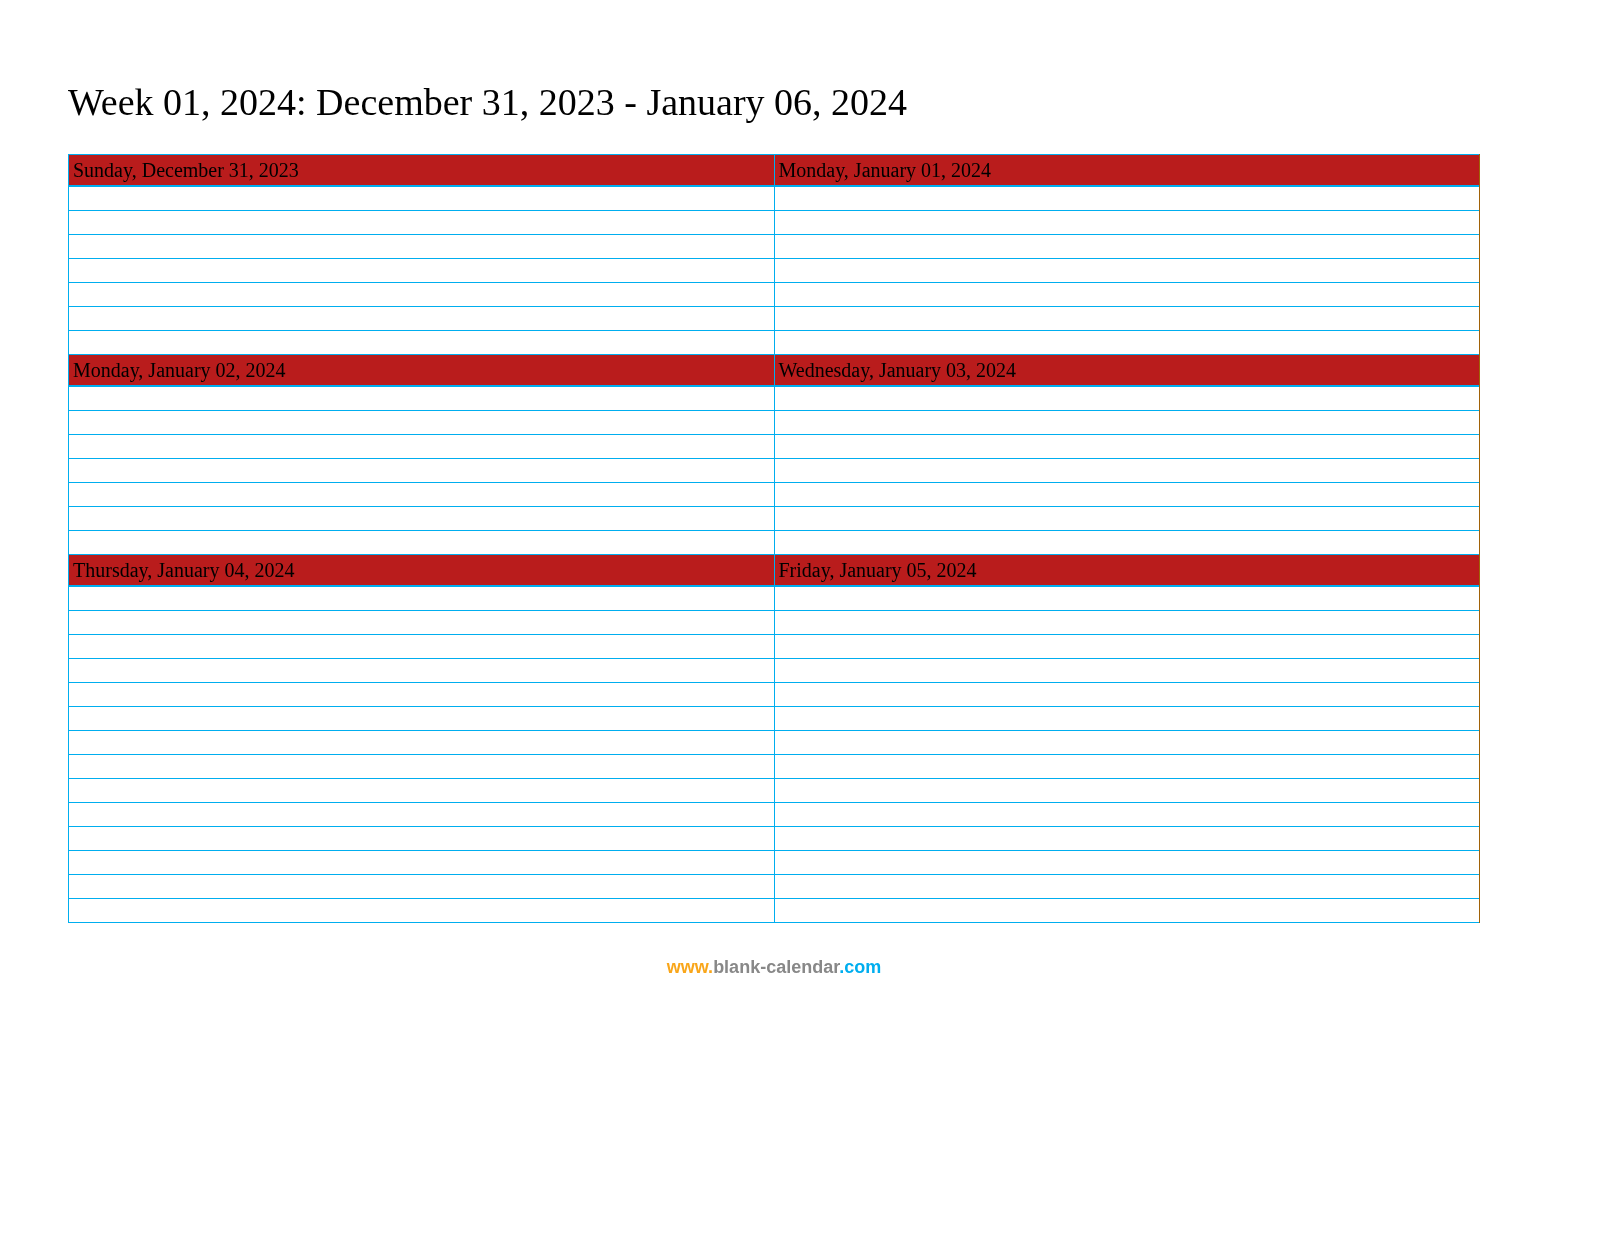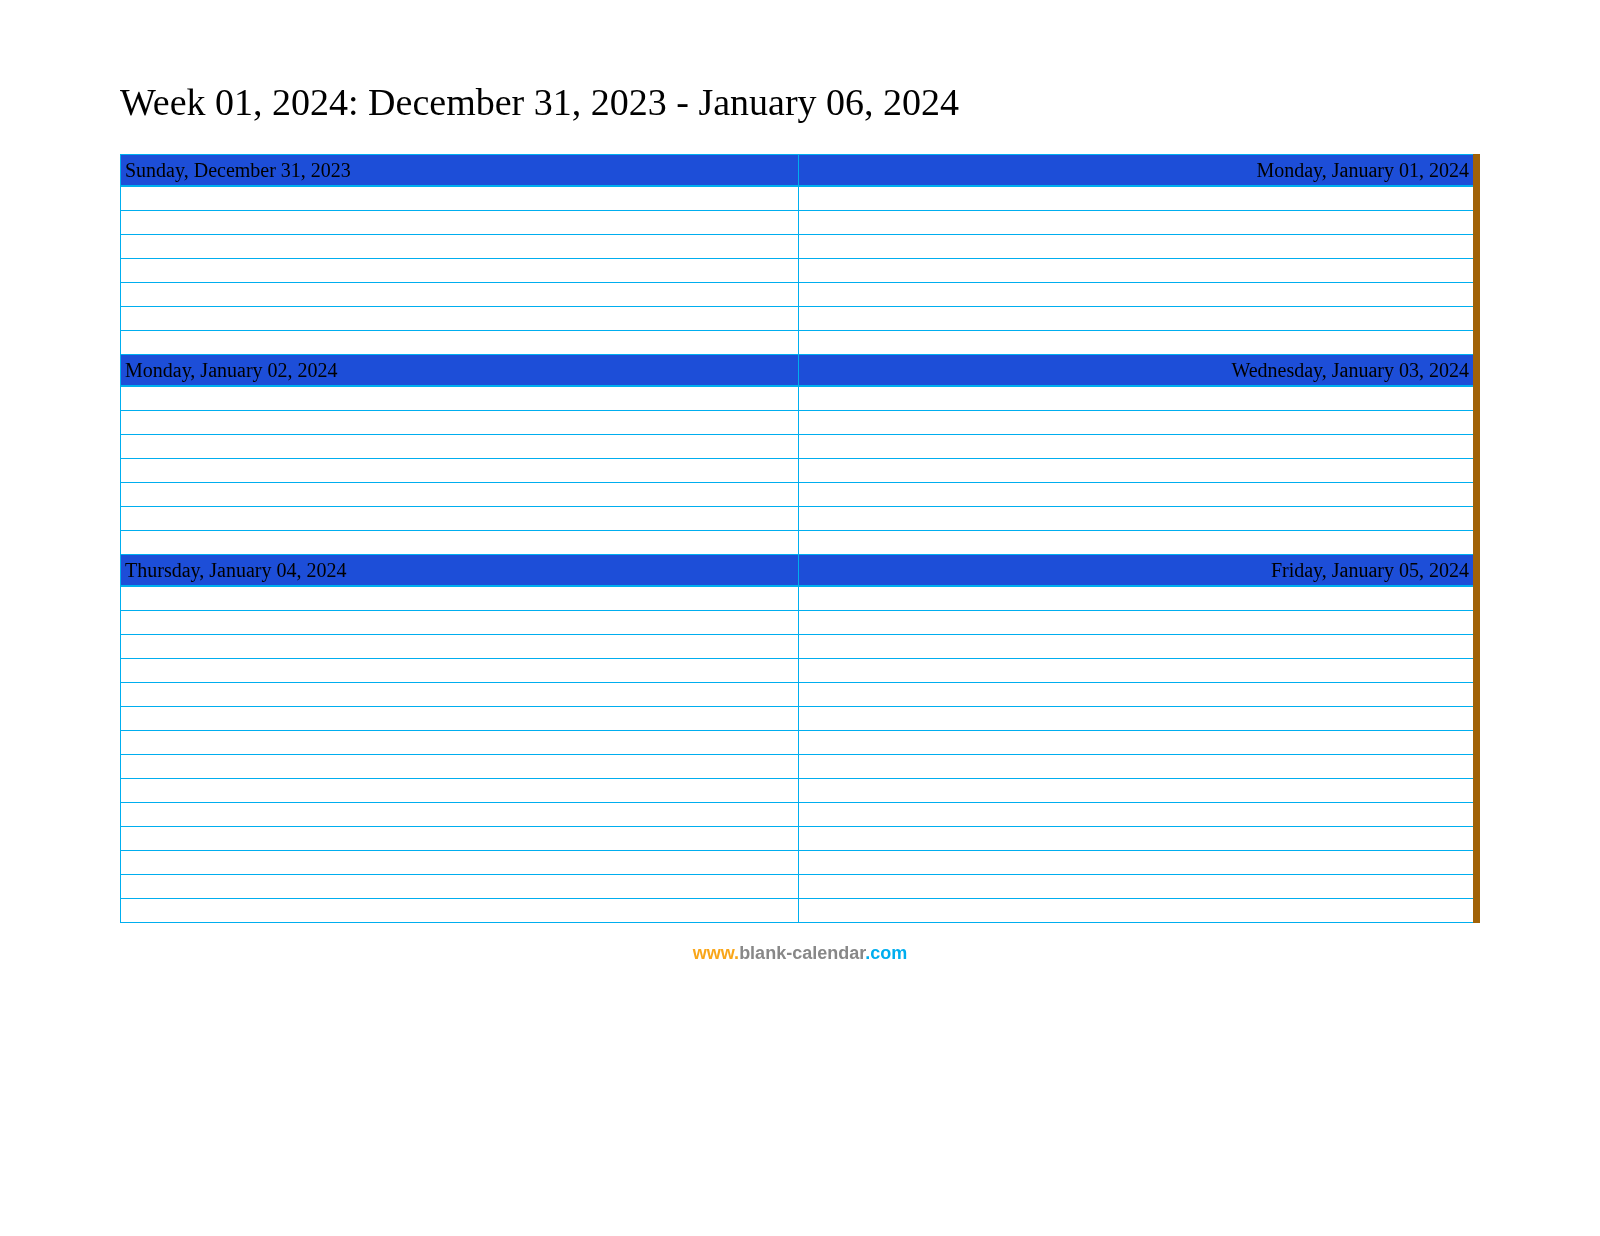--- a/index.html
+++ b/index.html
@@ -5,40 +5,40 @@
     body {
       margin: 0;
       padding: 0;
       background: #ffffff;
       font-family: "Times New Roman", Times, serif;
       width: 1600px;
       height: 1236px;
       box-sizing: border-box;
     }
     .page {
-      padding: 80px 120px 30px 120px;
+      padding: 80px 120px 30px 68px;
     }
     .title {
       font-size: 38px;
       font-weight: normal;
       color: #000;
       margin: 0 0 30px 0;
       font-family: "Times New Roman", Times, serif;
     }
     table.calendar {
       width: 100%;
       border-collapse: collapse;
       table-layout: fixed;
     }
     table.calendar td {
       vertical-align: top;
       padding: 0;
     }
     .day-header {
-      background: #1d4ed8;
+      background: #b91c1c;
       color: #000;
       font-size: 20px;
       font-family: "Times New Roman", Times, serif;
       padding: 2px 4px;
       height: 26px;
       line-height: 26px;
       border-top: 1px solid #00aeef;
       border-bottom: 1px solid #00aeef;
     }
     .line-row {
@@ -46,26 +46,25 @@
       border-top: 1px solid #00aeef;
     }
     .line-row.last {
       border-bottom: 1px solid #00aeef;
     }
     .col-left {
       border-left: 1px solid #00aeef;
       border-right: 1px solid #00aeef;
     }
     .col-right {
-      border-right: 7px solid #a16207;
-      text-align: right;
+      border-right: 1px solid #a16207;
     }
     .footer {
       text-align: center;
-      margin-top: 20px;
+      margin-top: 34px;
       font-family: Arial, sans-serif;
       font-size: 18px;
       font-weight: bold;
     }
     .footer .orange { color: #f9a61a; }
     .footer .gray { color: #888; }
     .footer .blue { color: #00aeef; }
   </style>
 </head>
 <body>

